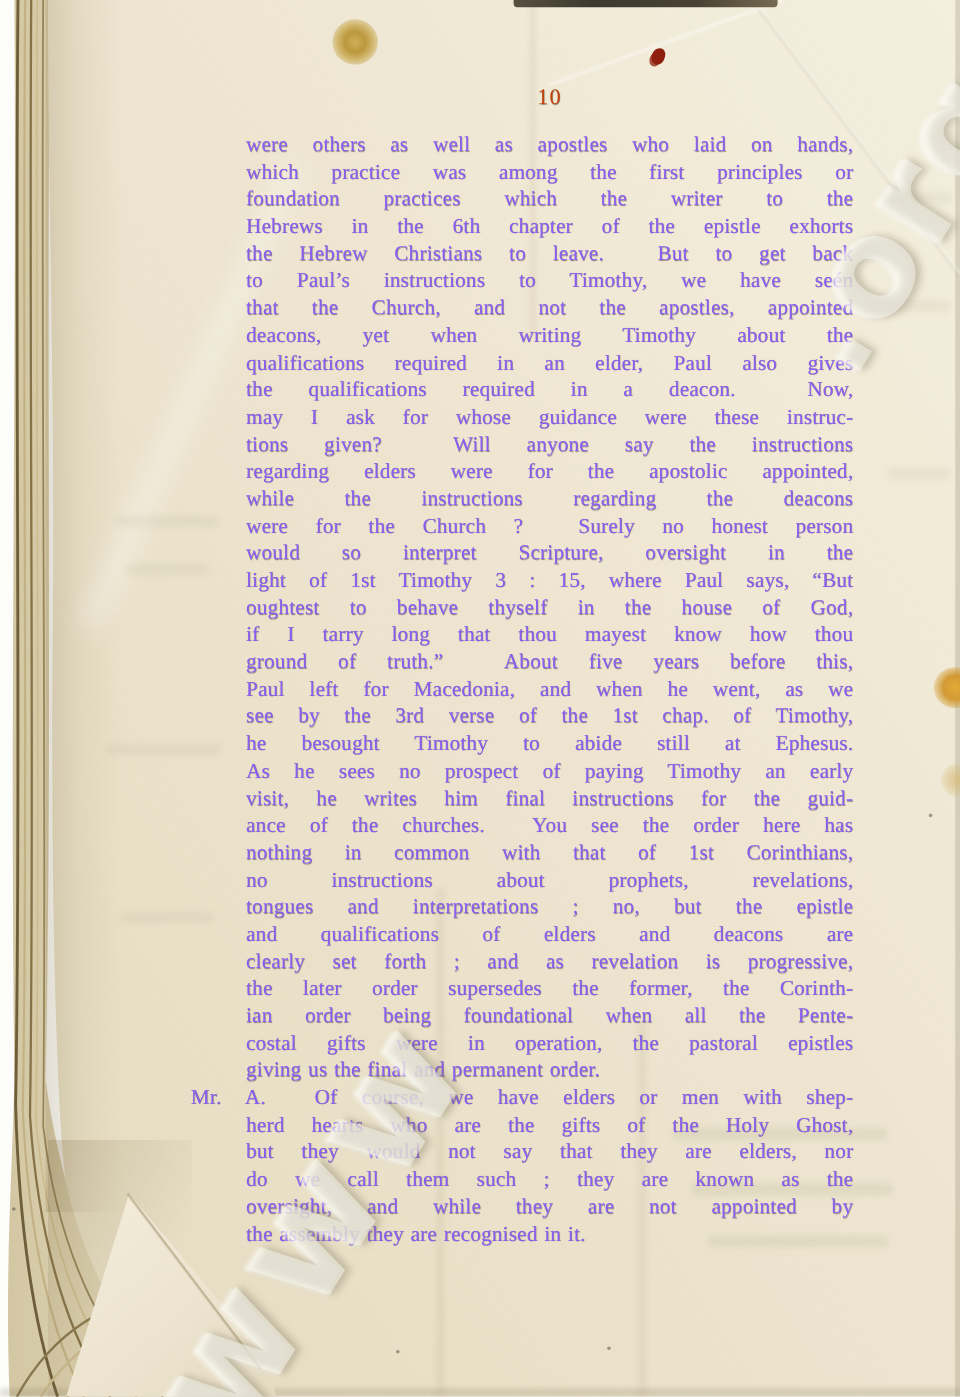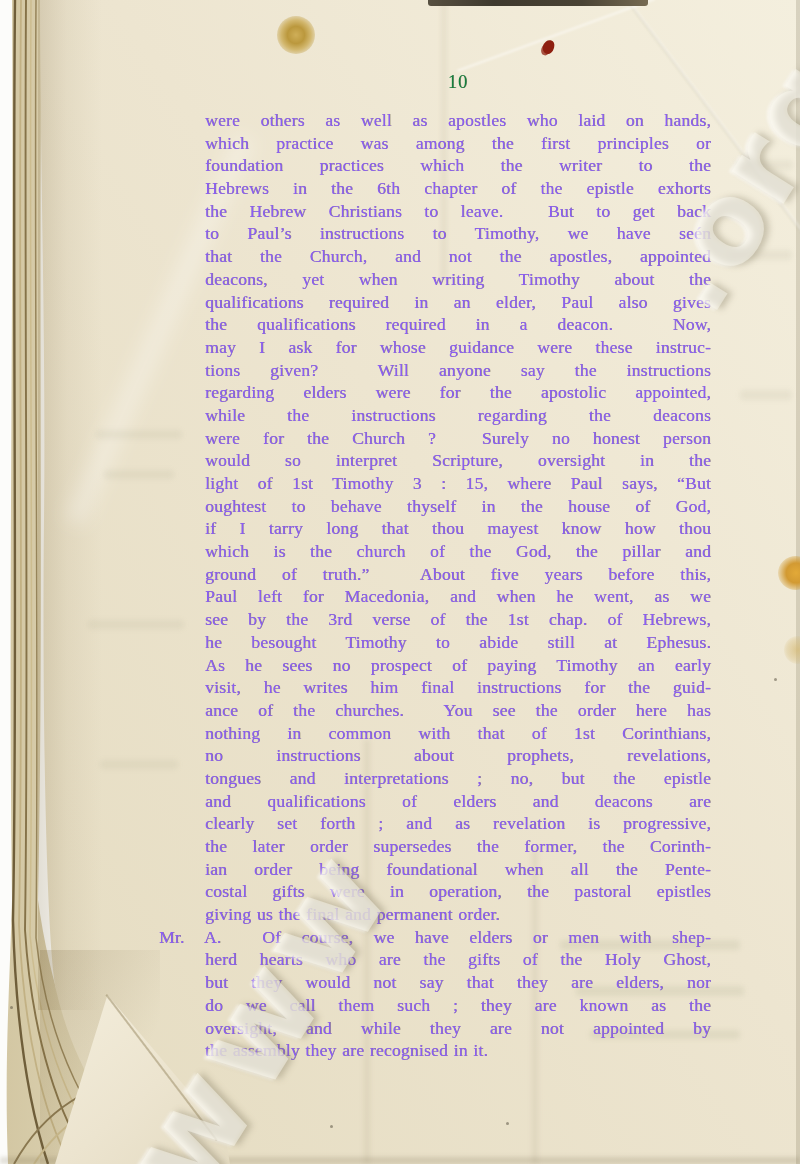--- a/index.html
+++ b/index.html
@@ -96,21 +96,21 @@
   }
   .speck { position: absolute; border-radius: 50%; background: #5d5546; opacity: 0.55; z-index: 6; }
 
   
   .ghost { position: absolute; background: rgba(148,152,122,0.10); filter: blur(2.5px); border-radius: 4px; z-index: 4; }
   .ghost.green { background: rgba(136,148,108,0.13); }
 
   
   .page-number {
     position: absolute; left: 205px; top: 72px; width: 506px;
-    text-align: center; font-size: 18.5px; color: #15803d;
+    text-align: center; font-size: 18.5px; color: #c2410c;
     text-shadow: 0.4px 0.4px 0.6px rgba(50,44,33,0.5);
     letter-spacing: 1px; z-index: 10;
   }
   .text-col {
     position: absolute; left: 205px; top: 109px; width: 506px;
     font-size: 17.6px; line-height: 22.7px; color: #8b5cf6;
     letter-spacing: 0.2px; word-spacing: 1px;
     text-shadow: 0.4px 0.4px 0.6px rgba(50,44,33,0.5);
     z-index: 10;
   }
@@ -211,24 +211,23 @@
       <div class="tline">the qualifications required in a deacon.&nbsp; Now,</div>
       <div class="tline">may I ask for whose guidance were these instruc-</div>
       <div class="tline">tions given?&nbsp; Will anyone say the instructions</div>
       <div class="tline">regarding elders were for the apostolic appointed,</div>
       <div class="tline">while the instructions regarding the deacons</div>
       <div class="tline">were for the Church ?&nbsp; Surely no honest person</div>
       <div class="tline">would so interpret Scripture, oversight in the</div>
       <div class="tline">light of 1st Timothy 3 : 15, where Paul says, “But</div>
       <div class="tline">oughtest to behave thyself in the house of God,</div>
       <div class="tline">if I tarry long that thou mayest know how thou</div>
-      <div class="tline">which is the church of the God, the pillar and</div>
       <div class="tline">ground of truth.”&nbsp; About five years before this,</div>
       <div class="tline">Paul left for Macedonia, and when he went, as we</div>
-      <div class="tline">see by the 3rd verse of the 1st chap. of Hebrews,</div>
+      <div class="tline">see by the 3rd verse of the 1st chap. of Timothy,</div>
       <div class="tline">he besought Timothy to abide still at Ephesus.</div>
       <div class="tline">As he sees no prospect of paying Timothy an early</div>
       <div class="tline">visit, he writes him final instructions for the guid-</div>
       <div class="tline">ance of the churches.&nbsp; You see the order here has</div>
       <div class="tline">nothing in common with that of 1st Corinthians,</div>
       <div class="tline">no instructions about prophets, revelations,</div>
       <div class="tline">tongues and interpretations ; no, but the epistle</div>
       <div class="tline">and qualifications of elders and deacons are</div>
       <div class="tline">clearly set forth ; and as revelation is progressive,</div>
       <div class="tline">the later order supersedes the former, the Corinth-</div>

